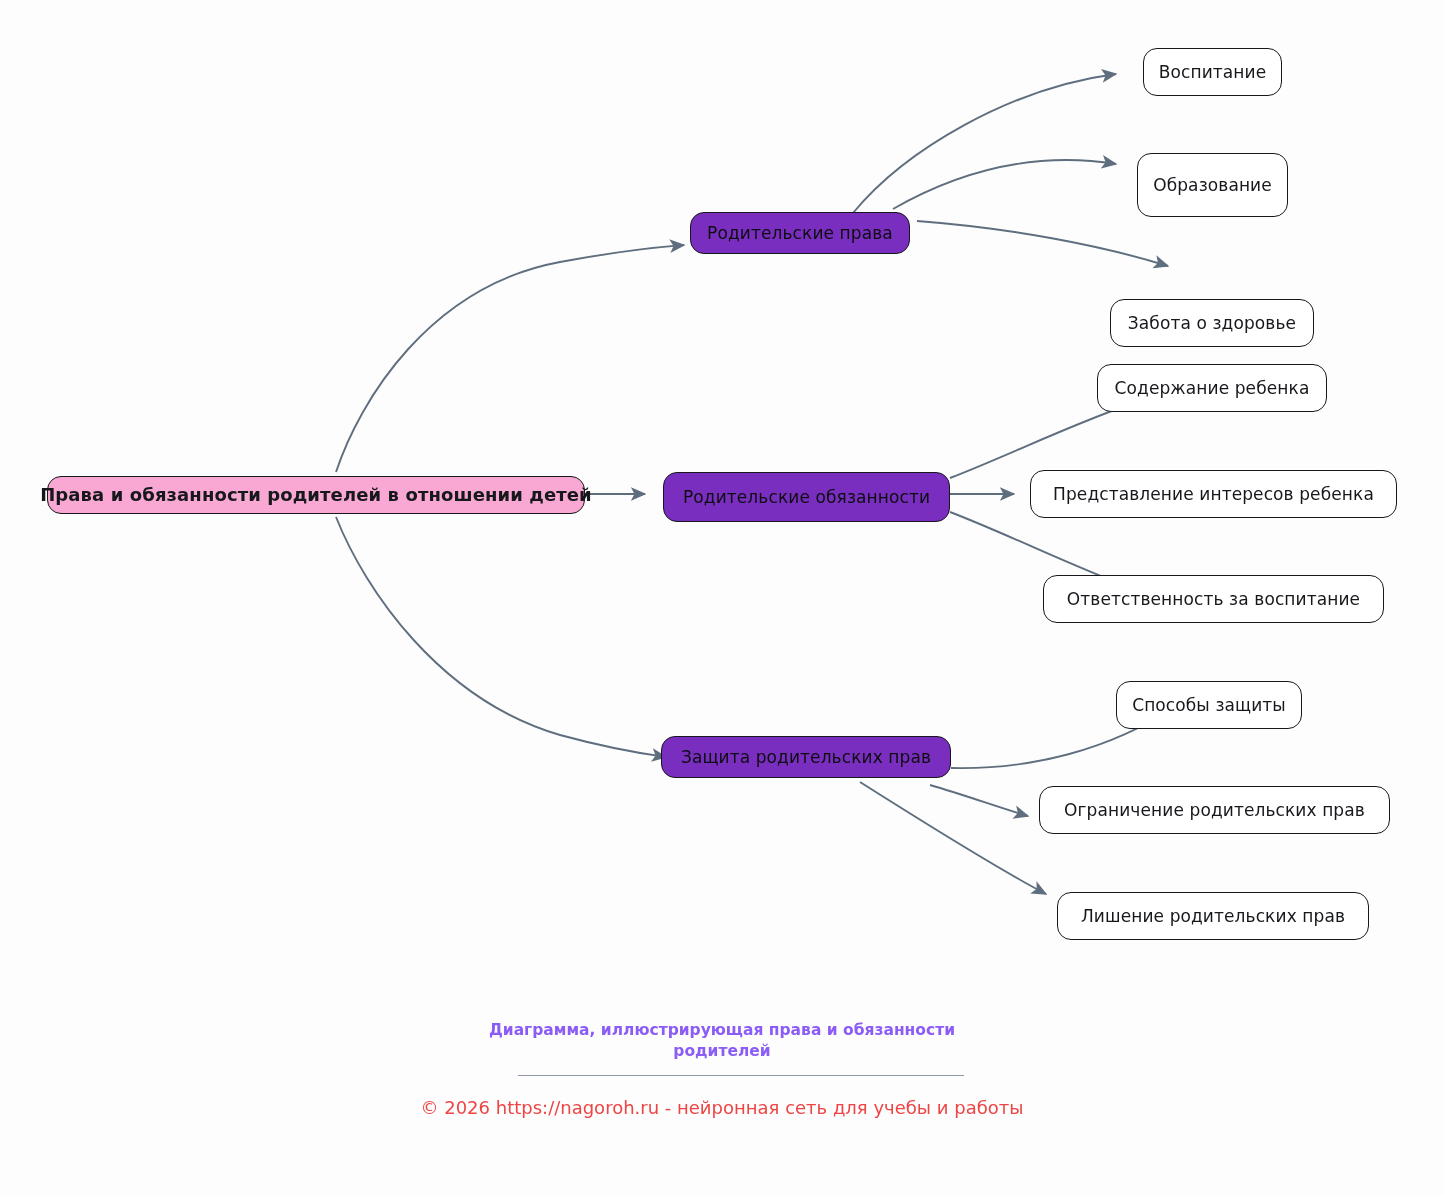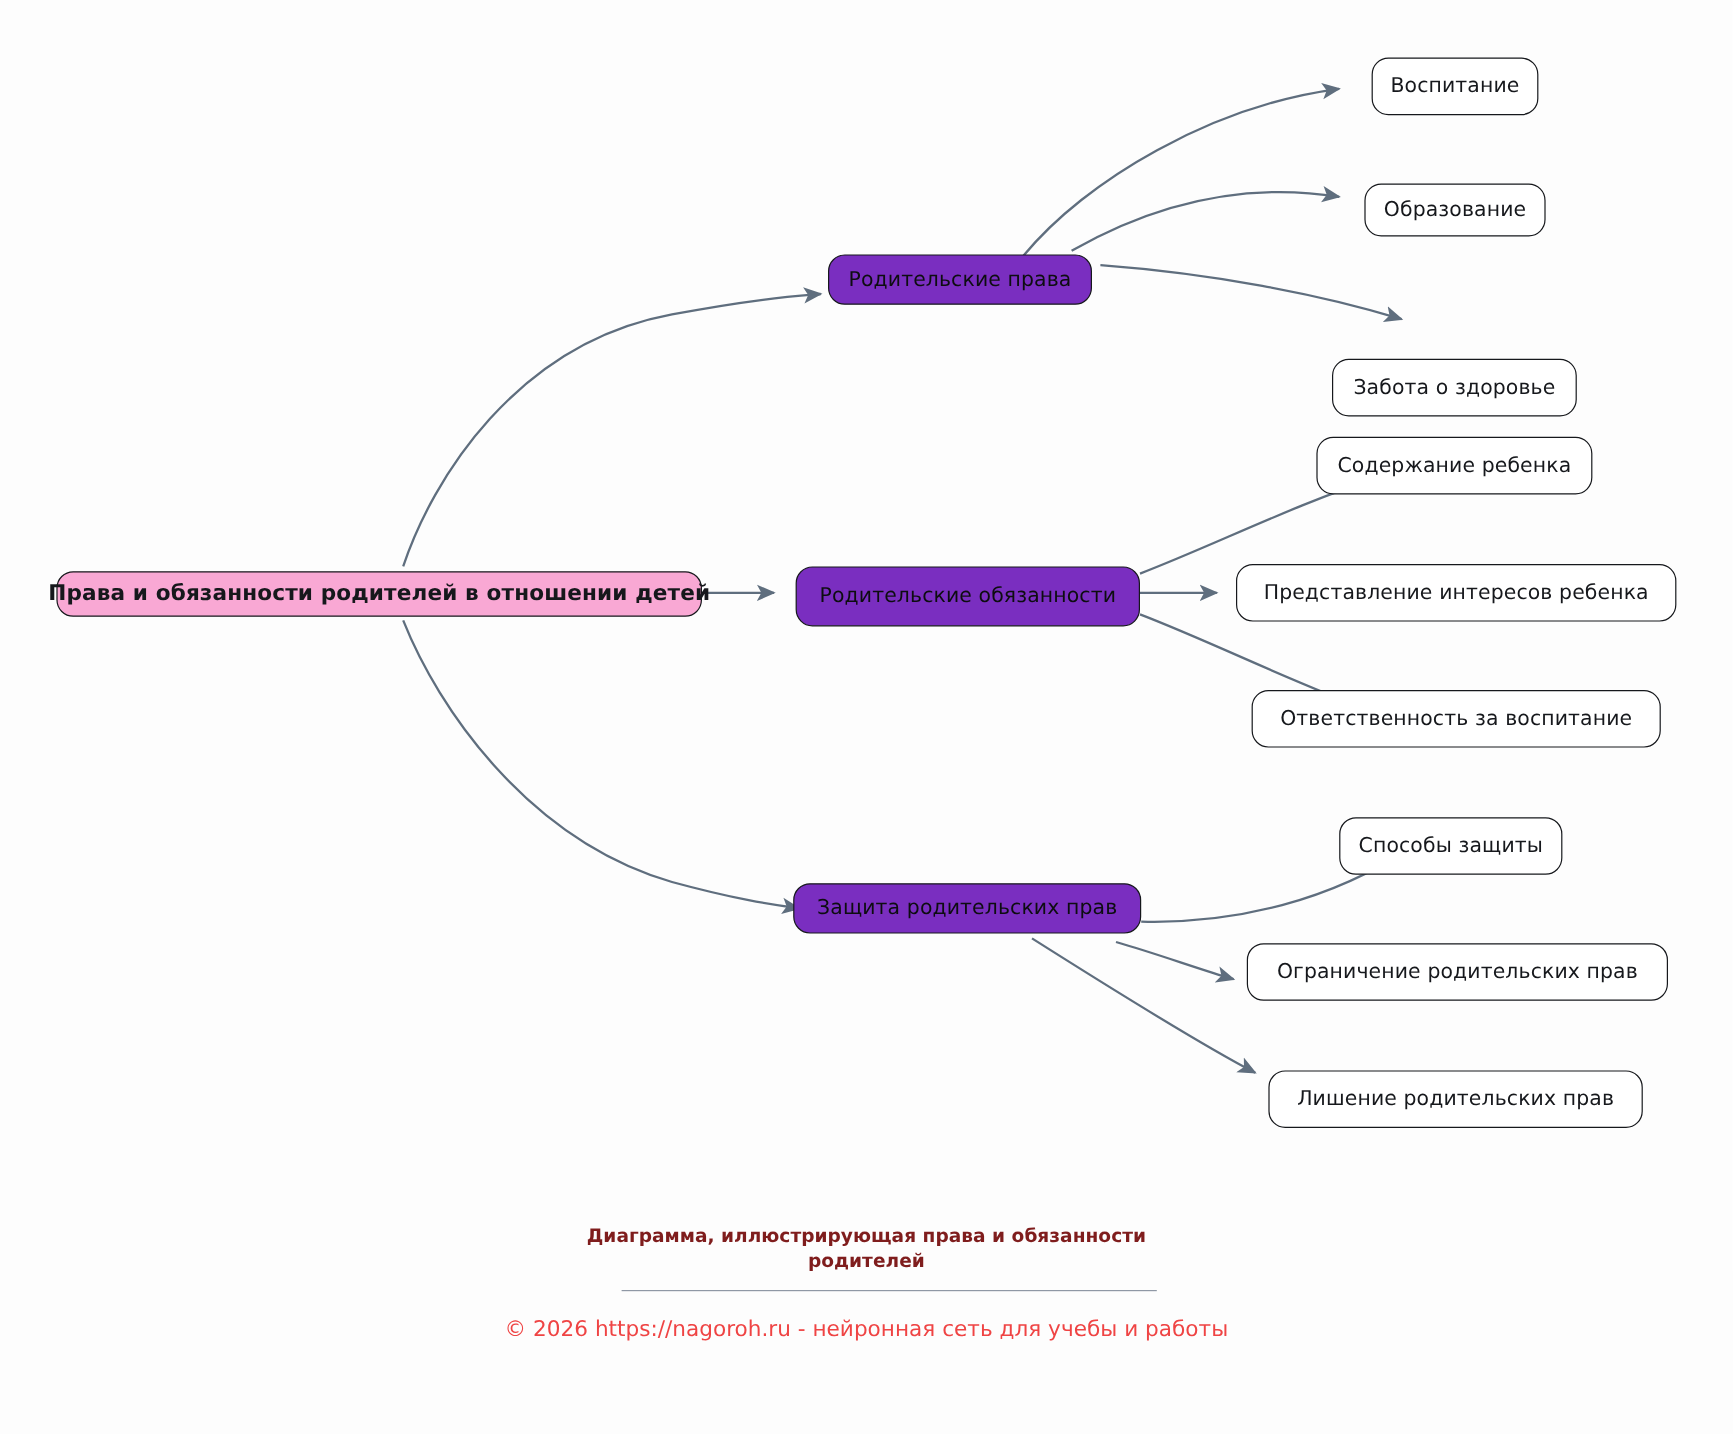--- a/index.html
+++ b/index.html
@@ -58,21 +58,21 @@
   .node.leaf {
     background: #ffffff;
     border-radius: 14px;
   }
   #caption {
     position: absolute;
     left: 0;
     top: 1020px;
     width: 1444px;
     text-align: center;
-    color: #7f1d1d;
+    color: #8b5cf6;
     font-size: 15.5px;
     font-weight: bold;
     line-height: 1.35;
   }
   #rule {
     position: absolute;
     left: 518px;
     top: 1075px;
     width: 446px;
     height: 0;
@@ -123,21 +123,21 @@
   <div class="node root" style="left:47px; top:476px; width:538px; height:38px;">
     <span>Права и обязанности родителей в отношении детей</span>
   </div>
 
   <div class="node branch" style="left:690px; top:212px; width:220px; height:42px;">
     <span>Родительские права</span>
   </div>
   <div class="node leaf" style="left:1143px; top:48px; width:139px; height:48px;">
     <span>Воспитание</span>
   </div>
-  <div class="node leaf" style="left:1137px; top:153px; width:151px; height:44px;">
+  <div class="node leaf" style="left:1137px; top:153px; width:151px; height:64px;">
     <span>Образование</span>
   </div>
   <div class="node leaf" style="left:1110px; top:259px; width:204px; height:48px;margin-top:40px;">
     <span>Забота о здоровье</span>
   </div>
 
   <div class="node branch" style="left:663px; top:472px; width:287px; height:50px;">
     <span>Родительские обязанности</span>
   </div>
   <div class="node leaf" style="left:1097px; top:364px; width:230px; height:48px;">

